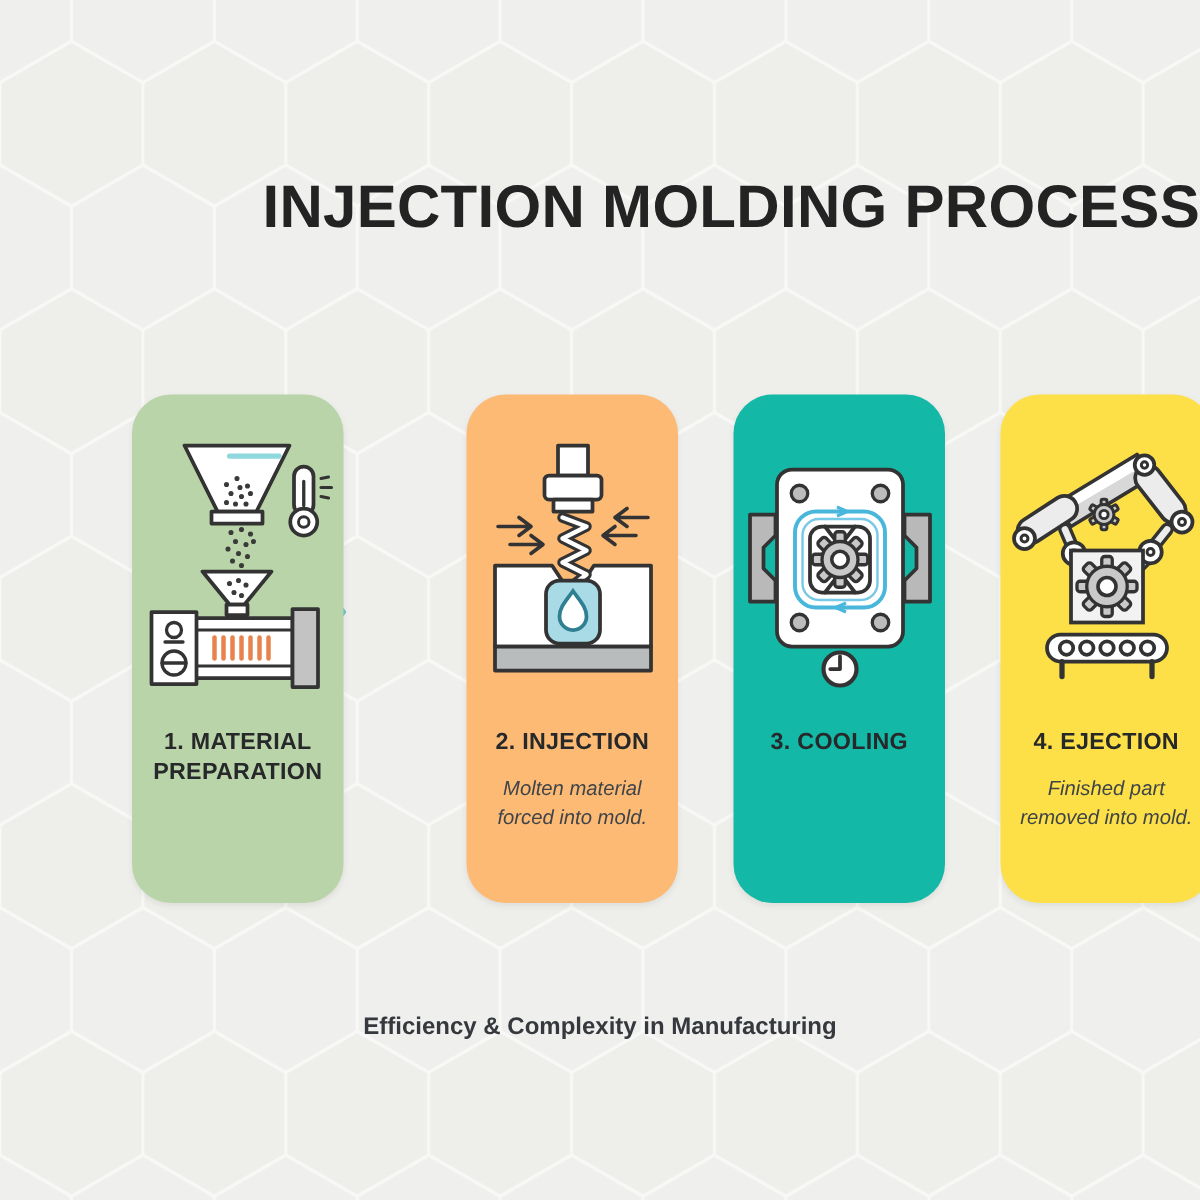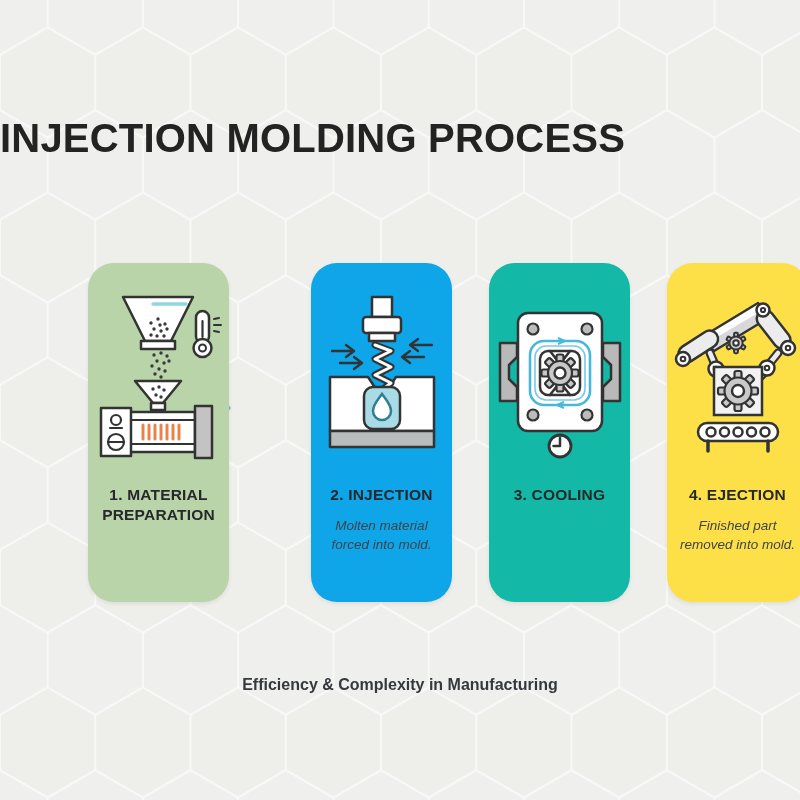--- a/index.html
+++ b/index.html
@@ -1,19 +1,19 @@
 <!DOCTYPE html>
 <html><head>
 <meta charset="utf-8">
 <style>
   html,body{margin:0;padding:0;}
   body{width:800px;height:800px;overflow:hidden;background:#efefed;font-family:"Liberation Sans",sans-serif;}
   #page{position:relative;width:800px;height:800px;}
   .bg{position:absolute;inset:0;z-index:0;}
-  .main-title{position:absolute;top:118px;left:0;width:800px;margin:0;text-align:left;
+  .main-title{position:absolute;top:118px;left:0;width:800px;margin:0;text-align:right;
     font-size:40px;font-weight:700;letter-spacing:.2px;line-height:1;color:#232323;z-index:2;}
   .cards{position:absolute;top:263px;left:40px;width:720px;height:339px;display:flex;
     justify-content:space-between;z-index:2;padding-left:48px;}
   .card{width:141px;height:339px;border-radius:26px;display:flex;flex-direction:column;
     align-items:center;text-align:center;box-shadow:0 2px 4px rgba(0,0,0,.07);}
   .illus{height:180px;margin-top:28px;width:130px;display:flex;justify-content:center;align-items:flex-start;}
   .illus svg{width:128px;height:175px;}
   .card-title{font-size:15.5px;font-weight:700;color:#26282a;line-height:1.32;letter-spacing:.2px;
     white-space:pre-line;margin:14px 6px 0 6px;}
   .card-desc{font-size:13.5px;color:#3f4449;line-height:1.4;white-space:pre-line;margin:12px 6px 0 6px;font-style:italic;}
@@ -123,21 +123,21 @@
               <circle cx="69" cy="99" r="1.7"></circle>
             <circle cx="61" cy="104" r="1.7"></circle>
               <circle cx="66" cy="106" r="1.7"></circle>
           </g>
         </svg>
       </div>
       <div class="card-title">1. MATERIAL
 PREPARATION</div>
     </div>
 
-    <div class="card" style="background-color: #0ea5e9; margin-left: 45px;">
+    <div class="card" style="background-color: #fdba74; margin-left: 45px;">
       <div class="illus">
         <svg viewBox="0 0 128 175">
           <g stroke="#333" stroke-width="2.5" stroke-linejoin="round" stroke-linecap="round">
 
             <g>
               <rect x="54" y="6" width="20" height="20" fill="#fff"></rect>
               <rect x="45" y="26" width="38" height="16" rx="3" fill="#fff"></rect>
               <rect x="51" y="42" width="26" height="8" fill="#fff"></rect>
             </g>
 

